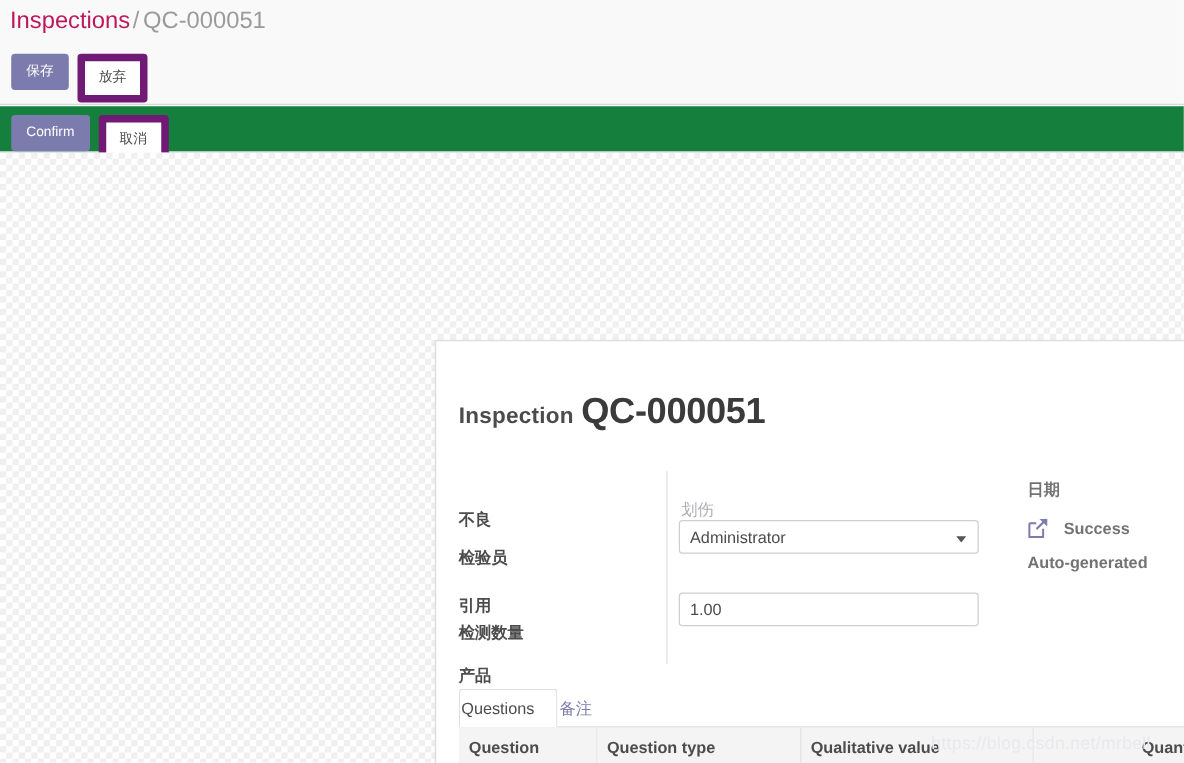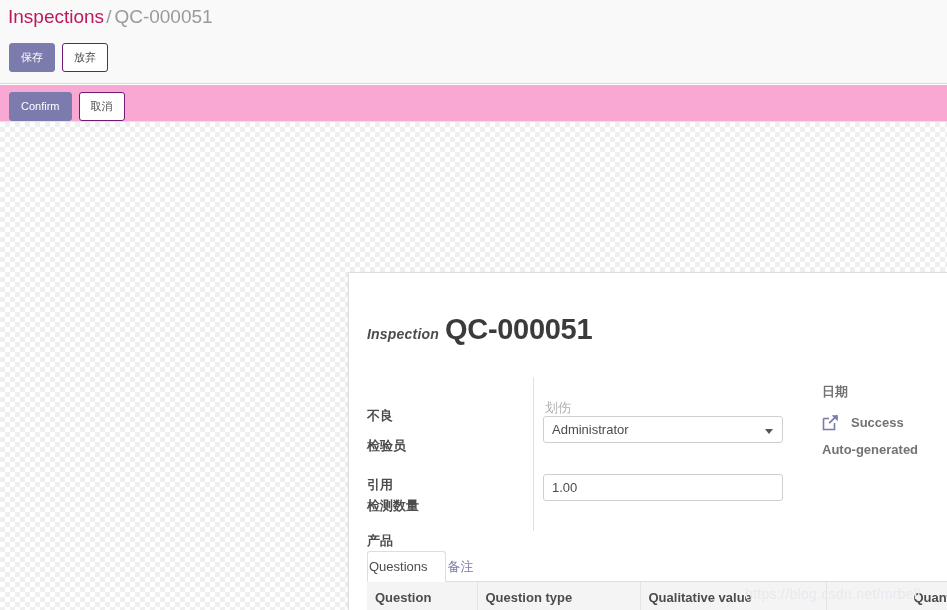--- a/index.html
+++ b/index.html
@@ -63,32 +63,32 @@
     cursor: pointer;
     white-space: nowrap;
   }
   .btn-primary {
     background: #7c7bad;
     border: 1px solid #7c7bad;
     color: #ffffff;
   }
   .btn-default {
     background: #ffffff;
-    border: 1px solid #701a75;
+    border: 6px solid #701a75;
     color: #4c4c4c;
   }
   .btn + .btn { margin-left: 7px; }
 
   
   .actionbar {
     position: absolute;
     left: 0; top: 85px;
     width: 947px;
     height: 37px;
-    background: #f9a8d4;
+    background: #15803d;
     border-bottom: 1px solid #e4e4e4;
     box-sizing: border-box;
   }
   .btn-row-confirm {
     position: absolute;
     left: 9px;
     top: 7px;
   }
 
   
@@ -125,25 +125,24 @@
     height: 100%;
   }
 
   .title-block {
     position: absolute;
     left: 18px;
     top: 40px;
     white-space: nowrap;
   }
   .title-label {
-    font-size: 14px;
+    font-size: 18px;
     font-weight: bold;
     color: #4c4c4c;
     letter-spacing: 0.2px;
-    font-style: italic;
   }
   .title-value {
     font-size: 29px;
     font-weight: bold;
     color: #3b3b3b;
     margin-left: 6px;
     letter-spacing: -0.3px;
   }
 
   

